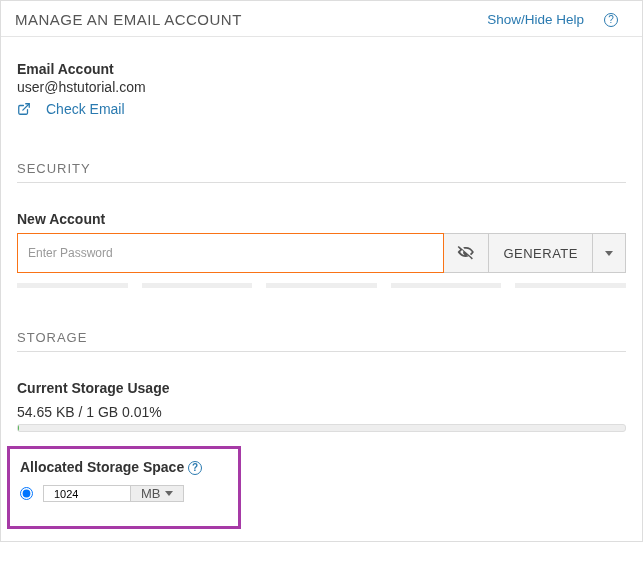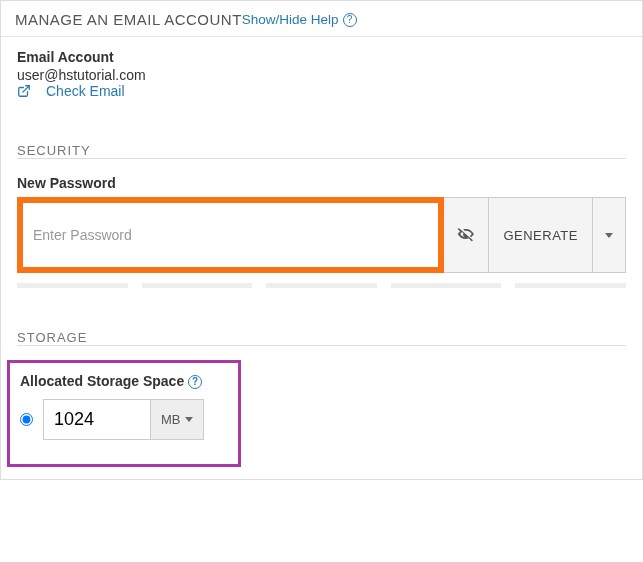--- a/index.html
+++ b/index.html
@@ -11,89 +11,91 @@
     color: #333;
     font-size: 14px;
   }
   .panel {
     width: 643px;
     border: 1px solid #ddd;
     background: #fff;
   }
   .panel-header {
     display: flex;
-    justify-content: flex-start;
+    justify-content: space-between;
     align-items: center;
     padding: 10px 24px 8px 14px;
     border-bottom: 1px solid #e5e5e5;
   }
   .panel-title {
     font-size: 15px;
     letter-spacing: 0.5px;
     color: #555;
     font-weight: 400;
     text-transform: uppercase;
   }
   .help-link {
     color: #2a7ab0;
     font-size: 13.5px;
     text-decoration: none;
     display: inline-flex;
     align-items: center;
-    gap: 4px;
+    gap: 20px;
   }
   .help-icon-circle {
     display: inline-block;
     width: 14px;
     height: 14px;
     border: 1.3px solid #2a7ab0;
     border-radius: 50%;
     font-size: 10px;
     line-height: 12px;
     text-align: center;
     color: #2a7ab0;
   }
   .section-body {
     padding: 12px 16px 6px 16px;
   }
   .field-label {
     font-weight: 600;
     color: #333;
     margin-bottom: 2px;
+    margin-top: 12px;
   }
   .field-value {
     color: #333;
-    margin-bottom: 0;
+    margin-bottom: 6px;
   }
   .link {
     color: #2a7ab0;
     text-decoration: none;
     display: inline-flex;
     align-items: center;
     gap: 15px;
   }
   .ext-icon svg { display: block; }
   .section-heading {
     font-size: 13px;
     letter-spacing: 1px;
     color: #777;
     text-transform: uppercase;
     margin: 36px 16px 4px 16px;
+    padding-bottom: 6px;
     border-bottom: 1px solid #ddd;
   }
   .input-row {
     display: flex;
     align-items: stretch;
     margin-top: 6px;
   }
   .text-input {
     flex: 1;
-    border: 6px solid #f97316;
-    padding: 24px 10px;
-    font-size: 14px;
+    border: 1px solid #f97316;
+    padding: 12px 10px;
+    font-size: 12px;
     color: #333;
     outline: none;
   }
   .text-input::placeholder { color: #999; }
   .btn {
     border: 1px solid #ccc;
     border-left: none;
     background: #f4f4f4;
     padding: 0 14px;
     display: inline-flex;
@@ -148,30 +150,30 @@
   .radio-row {
     display: flex;
     align-items: center;
     gap: 10px;
     margin-bottom: 10px;
   }
   .radio-row input[type=radio] {
     margin: 0;
   }
   .num-input {
-    width: 108px;
+    width: 88px;
     border: 1px solid #ccc;
     padding: 0 10px;
-    font-size: 18px;
+    font-size: 11px;
   }
   .unit-btn {
     border: 1px solid #ccc;
     border-left: none;
     background: #eee;
-    padding: 12px 10px;
+    padding: 0 10px;
     font-size: 13px;
     color: #555;
     display: inline-flex;
     align-items: center;
     gap: 4px;
   }
   .caret-down {
     width: 0; height: 0;
     border-left: 4px solid transparent;
     border-right: 4px solid transparent;
@@ -203,21 +205,21 @@
           <polyline points="15 3 21 3 21 9"></polyline>
           <line x1="10" y1="14" x2="21" y2="3"></line>
         </svg>
       </span>
       <span>Check Email</span>
     </a>
   </div>
 
   <div class="section-heading">SECURITY</div>
   <div class="section-body">
-    <div class="field-label">New Password</div>
+    <div class="field-label">New Account</div>
     <div class="input-row">
       <input type="text" class="text-input" placeholder="Enter Password" style="">
       <button class="btn icon-btn">
         <span>
           <svg width="20" height="20" viewBox="0 0 24 24" fill="#555">
             <path d="M12 6c3.8 0 7.2 2.2 9.5 6-0.9 1.5-2 2.8-3.3 3.8l-1.5-1.5c0.9-0.7 1.7-1.5 2.3-2.3C17.2 9.3 14.7 8 12 8c-0.6 0-1.2 0.1-1.8 0.2L8.6 6.6C9.7 6.2 10.8 6 12 6zM3.3 4.7L2 6l3 3C3.7 10 2.6 11.4 2 12c2.3 3.8 5.7 6 9.5 6 1.3 0 2.6-0.3 3.8-0.8l3.7 3.7 1.3-1.3L3.3 4.7zM12 16c-2.7 0-5.2-1.3-7-4 0.6-0.9 1.4-1.8 2.3-2.5l1.6 1.6C8.7 11.5 8.5 12 8.5 12.5c0 1.9 1.6 3.5 3.5 3.5 0.5 0 1-0.1 1.4-0.3l1.2 1.2C13.8 15.8 12.9 16 12 16z"></path>
           </svg>
         </span>
       </button>
       <button class="btn">
@@ -230,20 +232,27 @@
     <div class="strength-row">
       <div class="strength-seg"></div>
       <div class="strength-seg"></div>
       <div class="strength-seg"></div>
       <div class="strength-seg"></div>
       <div class="strength-seg"></div>
     </div>
   </div>
 
   <div class="section-heading">STORAGE</div>
+  <div class="section-body" style="padding-bottom:0">
+    <div class="field-label" style="font-weight:600">Current Storage Usage</div>
+    <div style="margin-top:8px;color:#333">54.65 KB / 1 GB 0.01%</div>
+    <div class="usage-bar">
+      <div class="usage-fill"></div>
+    </div>
+  </div>
 
   <div class="highlight-box">
     <div class="alloc-label">
       <span>Allocated Storage Space</span>
       <span class="help-icon-circle">?</span>
     </div>
     <div class="radio-row">
       <input type="radio" name="alloc" checked="" style="">
       <div style="display:flex">
         <input type="text" class="num-input" value="1024" style="">

